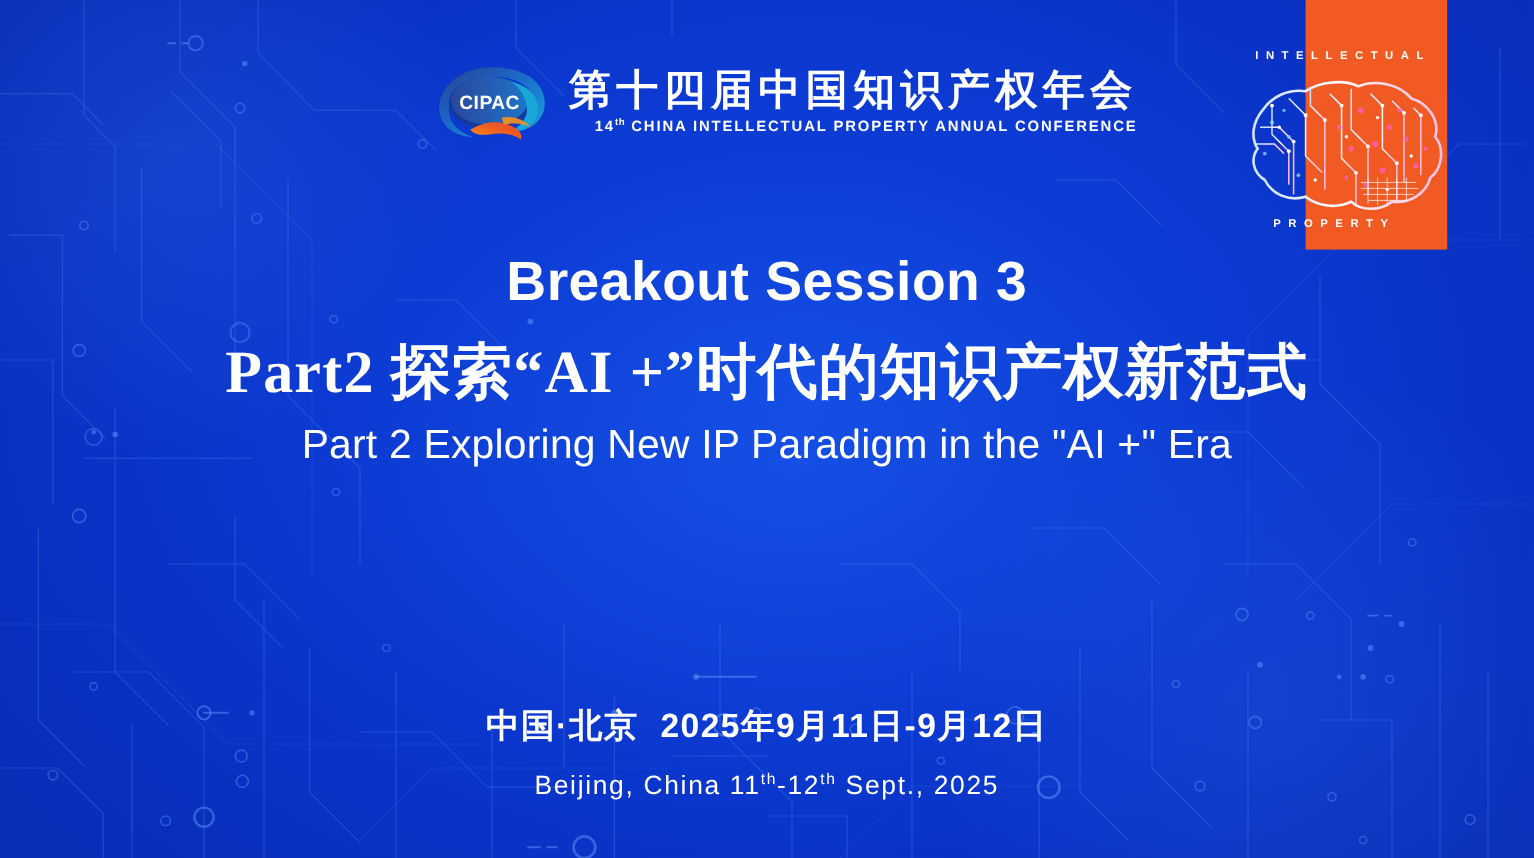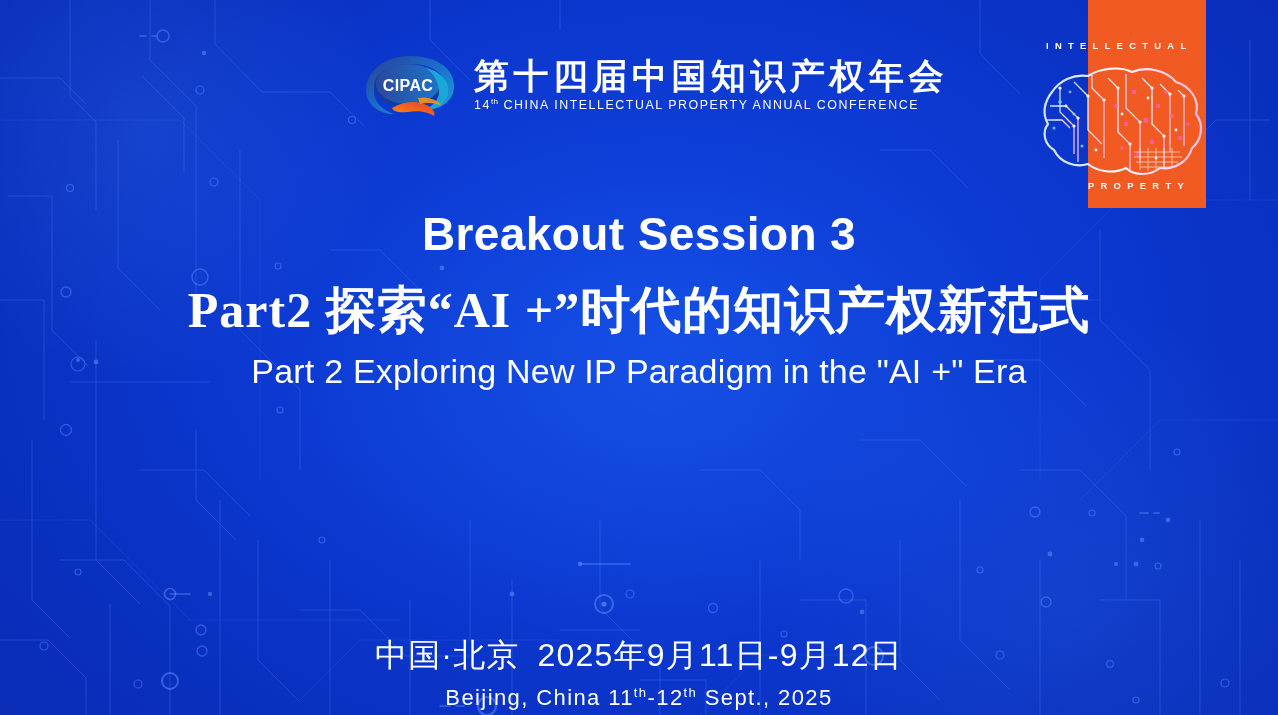--- a/index.html
+++ b/index.html
@@ -49,38 +49,38 @@
     position:absolute; left:362px; top:52px;
     display:flex; align-items:center; gap:16px;
   }
   .cipac-logo { width:96px; height:66px; flex:0 0 auto; }
   .header-text { display:flex; flex-direction:column; gap:3px; }
   .conf-cn {
     font-size:35px; font-weight:700; color:#ffffff;
     letter-spacing:4.5px; line-height:1.08; white-space:nowrap;
   }
   .conf-en {
-    font-size:12.4px; font-weight:400; color:#ffffff;
-    letter-spacing:1.55px; white-space:nowrap; line-height:1.1;
+    font-size:12.4px; font-weight:700; color:#ffffff;
+    letter-spacing:1.55px; white-space:nowrap; line-height:1.1;text-align:right;
   }
   .conf-en sup { font-size:8px; vertical-align:super; letter-spacing:0.5px; }
 
   
   .ip-panel {
     position:absolute; left:1088px; top:0;
     width:118px; height:208px;
     background:#f15a22;
   }
   .ip-word {
     position:absolute;
     color:#ffffff; font-size:9.4px; font-weight:700;
     letter-spacing:6.3px; white-space:nowrap; z-index:4;
   }
   .ip-word.intellectual { left:1046px; top:40px; }
-  .ip-word.property     { left:1088px; top:180px; }
+  .ip-word.property     { left:1061px; top:180px; }
   .brain-wrap {
     position:absolute; left:1030px; top:58px;
     width:182px; height:126px; z-index:3;
   }
   .brain-wrap svg { display:block; width:100%; height:100%; }
 
   
   .main {
     position:absolute; left:0; right:0; top:188px;
     text-align:center;
@@ -105,26 +105,26 @@
     font-size:34px; font-weight:400; color:#ffffff;
     letter-spacing:0.2px; line-height:1.12; white-space:nowrap;
   }
 
   
   .footer {
     position:absolute; left:0; right:0; top:586px;
     text-align:center;
   }
   .footer-cn {
-    font-size:32px; font-weight:400; color:#ffffff;
-    letter-spacing:1.2px; line-height:1.35; white-space:nowrap;margin-top:48px;
+    font-size:28px; font-weight:700; color:#ffffff;
+    letter-spacing:1.2px; line-height:1.35; white-space:nowrap;
   }
   .footer-cn .gap { display:inline-block; width:18px; }
   .footer-en {
-    margin-top:6px;
+    margin-top:16px;
     font-size:22px; font-weight:400; color:#ffffff;
     letter-spacing:1.4px; line-height:1.35; white-space:nowrap;
   }
   .footer-en sup { font-size:13px; vertical-align:super; }
 </style>
 </head>
 <body>
 
 <div id="poster">
 

